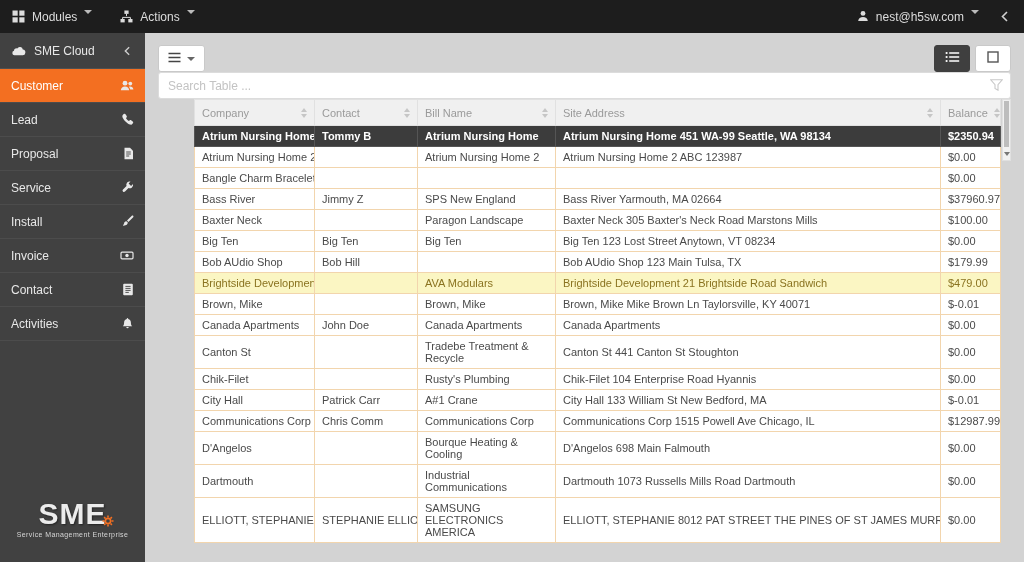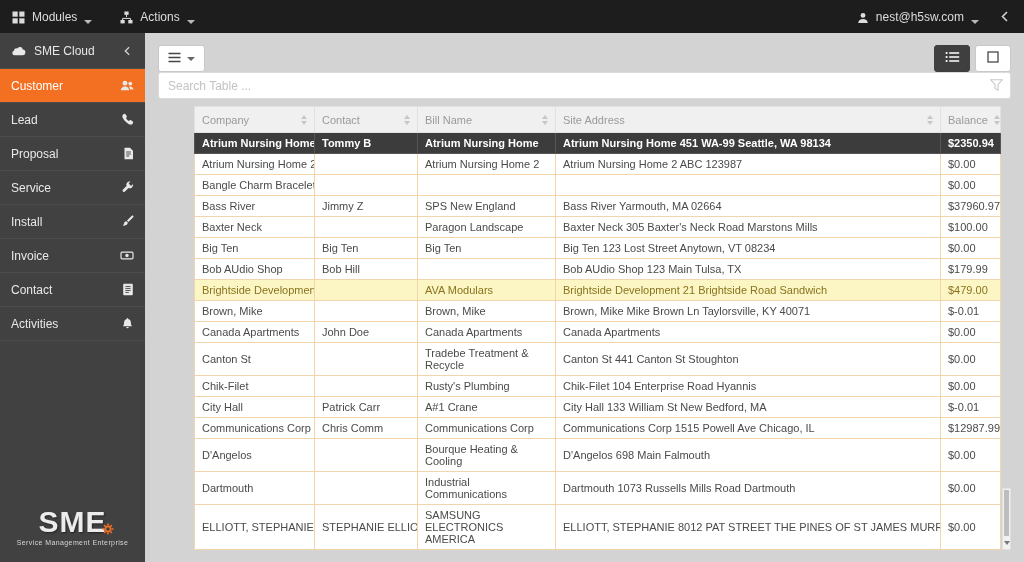--- a/index.html
+++ b/index.html
@@ -16,21 +16,21 @@
     font-family:"Liberation Sans",sans-serif;
     background:#d3d3d3;font-size:12px;
   }
   
   .topbar{
     height:33px;background:#1d1d1d;color:#dcdcdc;
     display:flex;align-items:center;justify-content:space-between;
     padding:0 12px;
   }
   .tb-group{display:flex;align-items:center;gap:28px;}
-  .tb-item{display:flex;align-items:flex-end;gap:7px;cursor:pointer;color:#dcdcdc;}
+  .tb-item{display:flex;align-items:flex-start;gap:7px;cursor:pointer;color:#dcdcdc;}
   .tb-item svg{display:block;}
   .caret{width:0;height:0;border-left:4px solid transparent;border-right:4px solid transparent;border-top:4px solid #bbb;display:inline-block;}
   .chevron{color:#cfcfcf;display:flex;align-items:center;padding:2px 4px;cursor:pointer;}
   
   .app{display:flex;height:529px;}
   
   .sidebar{
     width:145px;background:#414141;color:#e8e8e8;
     display:flex;flex-direction:column;position:relative;flex-shrink:0;
   }
@@ -38,21 +38,21 @@
     height:36px;display:flex;align-items:center;gap:8px;
     padding:0 11px;border-bottom:1px solid #505050;
   }
   .side-header .side-label{flex:1;}
   .side-item{
     height:34px;display:flex;align-items:center;justify-content:space-between;
     padding:16px 11px;border-bottom:1px solid #4c4c4c;cursor:pointer;
   }
   .side-item.active{background:var(--accent);color:#fff;}
   .side-icon{display:flex;align-items:center;color:#e8e8e8;}
-  .side-logo{position:absolute;bottom:16px;left:0;right:0;text-align:center;}
+  .side-logo{position:absolute;bottom:24px;left:0;right:0;text-align:center;}
   .sme-title{
     font-size:30px;font-weight:bold;color:#ececec;letter-spacing:1px;line-height:1;
     position:relative;display:inline-block;text-shadow:1px 1px 2px rgba(0,0,0,.45);
   }
   .sme-gear{position:absolute;right:-7px;bottom:-3px;}
   .sme-sub{font-size:7px;color:#d6d6d6;letter-spacing:.4px;margin-top:2px;}
   
   main{flex:1;padding:12px 13px 12px 13px;display:flex;flex-direction:column;overflow:hidden;}
   .toolbar{display:flex;align-items:center;justify-content:space-between;}
   .btn{
@@ -66,21 +66,21 @@
   
   .search-wrap{position:relative;}
   .search-input{
     width:100%;height:27px;border:1px solid #dcdcdc;border-radius:3px;
     padding:0 30px 0 9px;font-size:12px;color:#555;background:#fff;outline:none;
     font-family:"Liberation Sans",sans-serif;
   }
   .search-input::placeholder{color:#c3c3c3;}
   .funnel{position:absolute;right:8px;top:7px;}
   
-  .table-area{display:flex;flex:1;align-items:flex-end;overflow:hidden;padding-left:36px;}
+  .table-area{display:flex;flex:1;align-items:flex-start;overflow:hidden;padding-left:36px;}
   .table-container{flex:1;overflow:hidden;}
   table{width:100%;border-collapse:collapse;table-layout:fixed;font-size:11px;color:#4a4a4a;}
   thead th{
     background:#f0f0f0;color:#9a9a9a;font-weight:normal;font-size:11px;
     height:26px;padding:0 7px;border:1px solid #e1e1e1;text-align:left;
   }
   th:nth-child(1){width:120px;} th:nth-child(2){width:103px;}
   th:nth-child(3){width:138px;} th:nth-child(5){width:60px;}
   .hcell{display:flex;align-items:center;justify-content:space-between;}
   .sort{display:inline-flex;flex-direction:column;gap:2px;margin-left:6px;}

